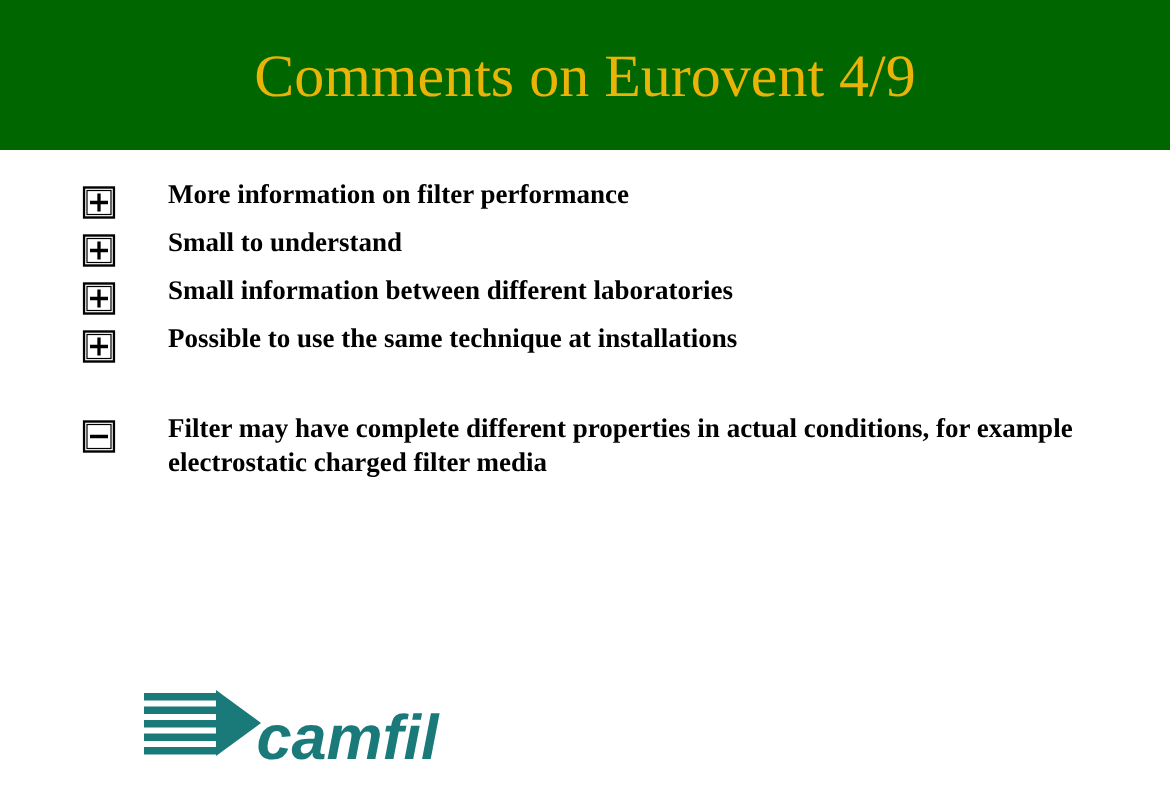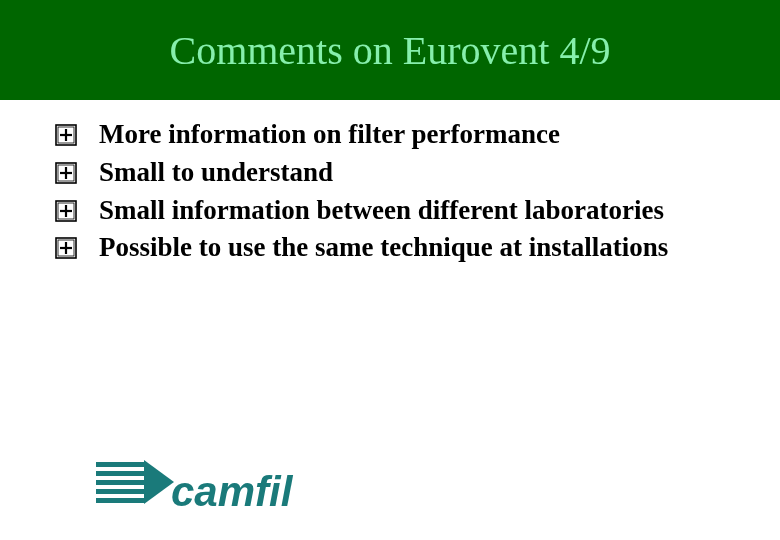--- a/index.html
+++ b/index.html
@@ -14,21 +14,21 @@
   .title-bar {
     background: #006600;
     width: 100%;
     height: 100px;
     display: flex;
     align-items: center;
     justify-content: center;
   }
   .title {
     font-size: 40px;
-    color: #86efac;
+    color: #eab308;
     font-weight: normal;
     text-align: center;
   }
   .content {
     padding: 18px 50px 0 55px;
   }
   .bullet-group {
     margin-bottom: 32px;
   }
   .bullet-row {
@@ -37,25 +37,26 @@
     margin-bottom: 4px;
   }
   .bullet-icon {
     flex: 0 0 auto;
     width: 22px;
     height: 22px;
     margin-top: 6px;
     margin-right: 22px;
   }
   .bullet-text {
-    font-size: 27px;
+    font-size: 18px;
     font-weight: bold;
     color: #000000;
     line-height: 1.25;
     flex: 1;
+    margin-left: 13px;
   }
   .logo {
     position: absolute;
     left: 96px;
     bottom: 18px;
     width: 230px;
   }
   .logo svg { display: block; }
 </style>
 </head>
@@ -113,20 +114,34 @@
           <rect x="3" y="3" width="16" height="16" fill="none" stroke="#000" stroke-width="0.8"></rect>
           <line x1="11" y1="5" x2="11" y2="17" stroke="#000" stroke-width="2.2"></line>
           <line x1="5" y1="11" x2="17" y2="11" stroke="#000" stroke-width="2.2"></line>
         </svg>
       </span>
       <span class="bullet-text">Possible to use the same technique at installations</span>
     </div>
 
   </div>
 
+  <div class="bullet-group">
+
+    <div class="bullet-row">
+      <span class="bullet-icon">
+        <svg viewBox="0 0 22 22" width="22" height="22">
+          <rect x="1" y="1" width="20" height="20" fill="none" stroke="#000" stroke-width="1.6"></rect>
+          <rect x="3" y="3" width="16" height="16" fill="none" stroke="#000" stroke-width="0.8"></rect>
+          <line x1="5" y1="11" x2="17" y2="11" stroke="#000" stroke-width="2.2"></line>
+        </svg>
+      </span>
+      <span class="bullet-text">Filter may have complete different properties in actual conditions, for example electrostatic charged filter media</span>
+    </div>
+
+  </div>
 
 </div>
 
 <div class="logo">
   <svg viewBox="0 0 230 62" width="230" height="62">
 
     <g fill="#1a7a7a">
       <rect x="0" y="2" width="48" height="5"></rect>
       <rect x="0" y="11" width="54" height="5"></rect>
       <rect x="0" y="20" width="60" height="5"></rect>

